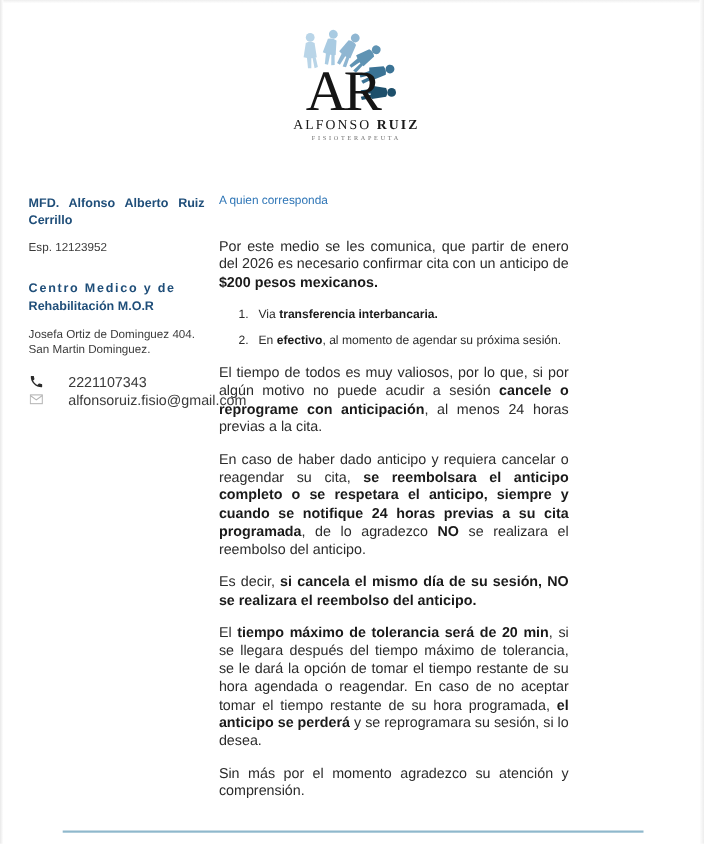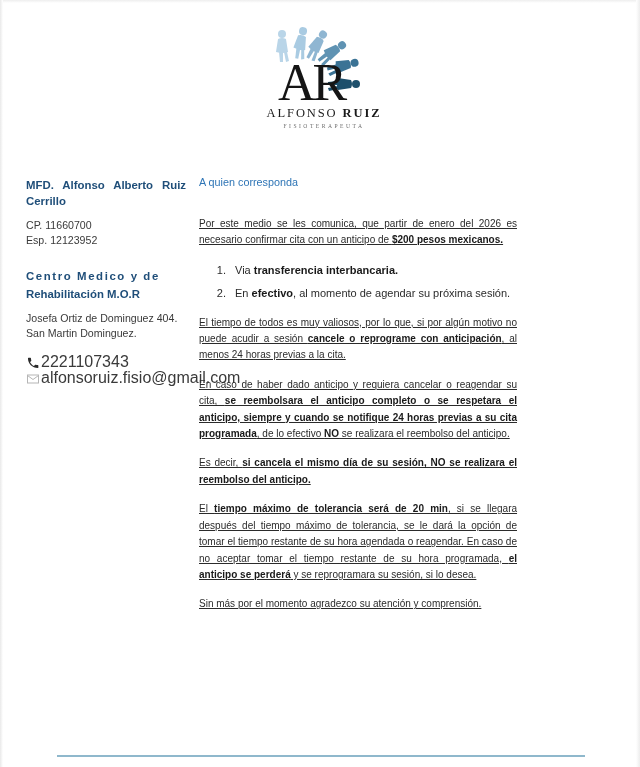--- a/index.html
+++ b/index.html
@@ -97,23 +97,23 @@
     color: #3a3a3a;
     margin: 0;
     text-align: justify;
     text-align-last: left;
   }
   .side-gap { height: 22px; }
   .side-gap-sm { height: 14px; }
 
   .contact-row {
     display: flex;
-    align-items: flex-end;
-    gap: 2px;
-    font-size: 16px;
+    align-items: center;
+    gap: 23px;
+    font-size: 13px;
     line-height: 15px;
     color: #3a3a3a;
     margin-bottom: 1px;
   }
   .ic {
     width: 13px;
     height: 13px;
     flex: 0 0 13px;
     display: flex;
     align-items: center;
@@ -127,27 +127,26 @@
     top: 176px;
     width: 318px;
   }
   .salutation {
     color: #2e75b6;
     font-size: 10.8px;
     font-weight: normal;
     margin: 0 0 28px 0;
   }
   .para {
-    font-size: 10px;
+    font-size: 13px;
     line-height: 16.4px;
     color: #2b2b2b;
     margin: 0 0 13px 0;
     text-align: justify;
     text-align-last: left;
-    text-decoration: underline;
   }
   .para b { font-weight: bold; color: #1a1a1a; }
 
   ol.choices {
     margin: 0 0 13px 0;
     padding-left: 30px;
     font-size: 11px;
     line-height: 16.4px;
     color: #2b2b2b;
   }
@@ -232,21 +231,20 @@
       <span>ALFONSO</span>
       <b>RUIZ</b>
     </div>
     <div class="logo-sub">FISIOTERAPEUTA</div>
   </div>
 
   <div class="sidebar">
 
     <p class="side-heading">MFD. Alfonso Alberto Ruiz Cerrillo</p>
 
-    <p class="side-text">CP. 11660700</p>
     <p class="side-text">Esp. 12123952</p>
 
     <div class="side-gap"></div>
 
     <p class="side-heading spaced">Centro Medico y de</p>
     <p class="side-heading" style="margin-top:-7px">Rehabilitación M.O.R</p>
 
     <p class="side-text">Josefa Ortiz de Dominguez 404.</p>
     <p class="side-text">San Martin Dominguez.</p>
 
@@ -289,21 +287,21 @@
       <li>
         <span>En </span><b>efectivo</b><span>, al momento de agendar su próxima sesión.</span>
       </li>
     </ol>
 
     <p class="para">
       <span>El tiempo de todos es muy valiosos, por lo que, si por algún motivo no puede acudir a sesión </span><b>cancele o reprograme con anticipación</b><span>, al menos 24 horas previas a la cita.</span>
     </p>
 
     <p class="para">
-      <span>En caso de haber dado anticipo y requiera cancelar o reagendar su cita, </span><b>se reembolsara el anticipo completo o se respetara el anticipo, siempre y cuando se notifique 24 horas previas a su cita programada</b><span>, de lo efectivo </span><b>NO</b><span> se realizara el reembolso del anticipo.</span>
+      <span>En caso de haber dado anticipo y requiera cancelar o reagendar su cita, </span><b>se reembolsara el anticipo completo o se respetara el anticipo, siempre y cuando se notifique 24 horas previas a su cita programada</b><span>, de lo agradezco </span><b>NO</b><span> se realizara el reembolso del anticipo.</span>
     </p>
 
     <p class="para">
       <span>Es decir, </span><b>si cancela el mismo día de su sesión, NO se realizara el reembolso del anticipo.</b>
     </p>
 
 
     <p class="para">
       <span>El </span><b>tiempo máximo de tolerancia será de 20 min</b><span>, si se llegara después del tiempo máximo de tolerancia, se le dará la opción de tomar el tiempo restante de su hora agendada o reagendar. En caso de no aceptar tomar el tiempo restante de su hora programada, </span><b>el anticipo se perderá</b><span> y se reprogramara su sesión, si lo desea.</span>
     </p>

